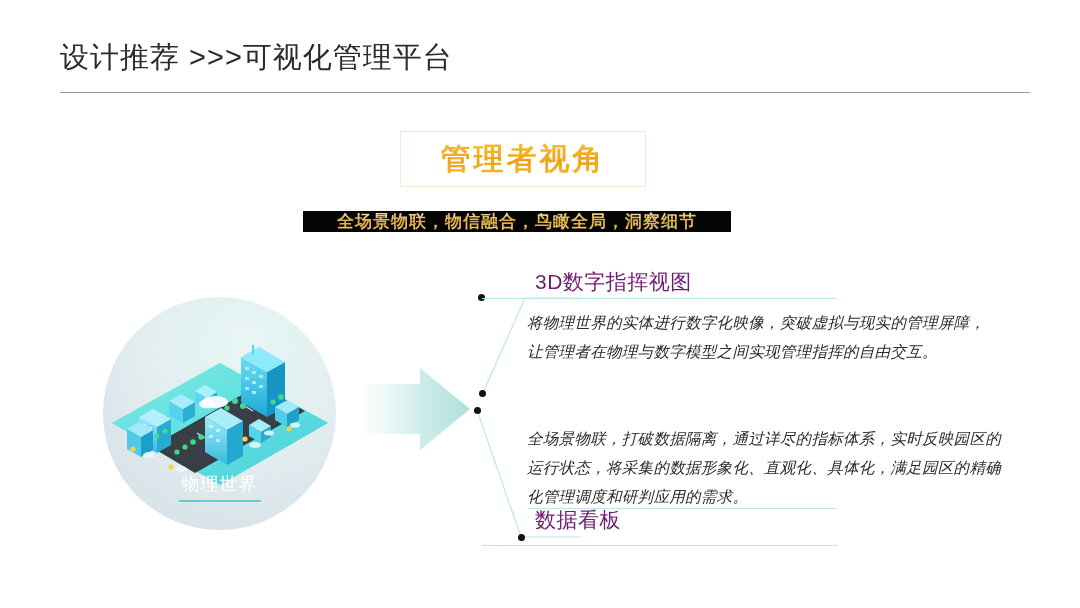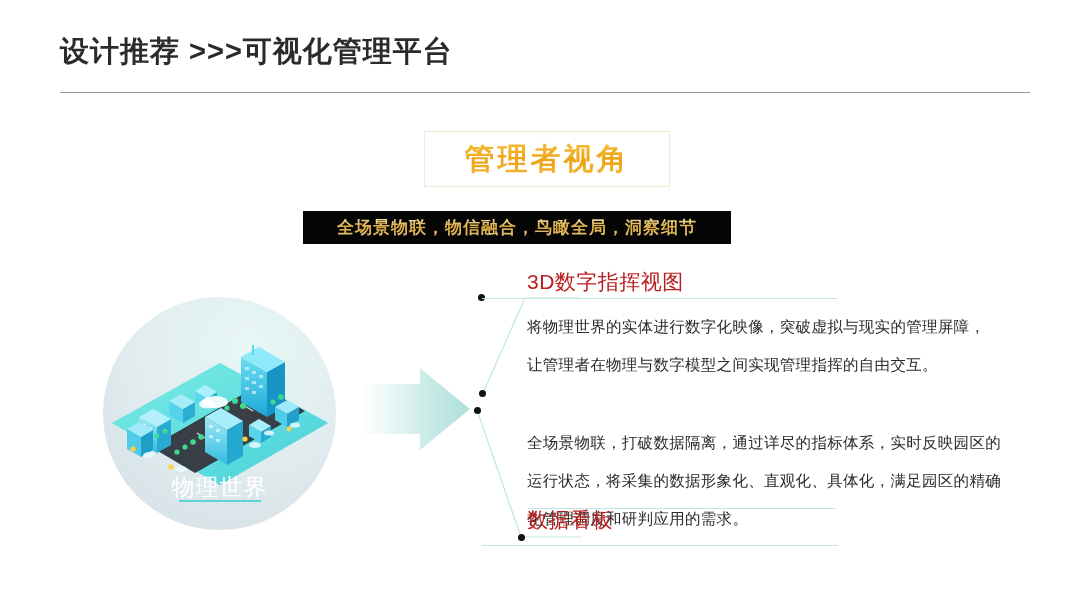--- a/index.html
+++ b/index.html
@@ -13,40 +13,40 @@
     position: relative;
     overflow: hidden;
     font-family: "Liberation Sans", "DejaVu Sans", sans-serif;
     color: #222;
   }
 
   
   .page-title {
     position: absolute;
     left: 60px;
-    top: 32px;
+    top: 38px;
     font-size: 29px;
     letter-spacing: 1px;
     color: #2b2b2b;
-    font-weight: 700;
+    font-weight: 400;
     white-space: nowrap;
   }
   .title-rule {
     position: absolute;
     left: 60px;
     top: 92px;
     width: 970px;
     height: 1px;
     background: #9a9a9a;
   }
 
   
   .heading-box {
     position: absolute;
-    left: 424px;
+    left: 400px;
     top: 131px;
     width: 246px;
     height: 56px;
     border: 1px solid #f2ead2;
     box-sizing: border-box;
     display: flex;
     align-items: center;
     justify-content: center;
   }
   .heading-text {
@@ -60,21 +60,21 @@
     -webkit-text-fill-color: transparent;
     white-space: nowrap;
   }
 
   
   .banner {
     position: absolute;
     left: 303px;
     top: 211px;
     width: 428px;
-    height: 33px;
+    height: 21px;
     background: #050505;
     display: flex;
     align-items: center;
     justify-content: center;
   }
   .banner-text {
     font-size: 17px;
     font-weight: bold;
     letter-spacing: 1px;
     color: #e8c06a;
@@ -95,21 +95,21 @@
     border-radius: 50%;
     background:
       radial-gradient(circle at 62% 22%, #e8f6f4 0%, #e2eef0 42%, #dbe6ea 70%, #d6e0e6 100%);
   }
   .circle-label {
     position: absolute;
     left: 0;
     right: 0;
     top: 175px;
     text-align: center;
-    font-size: 23px;
+    font-size: 18px;
     color: #ffffff;
     letter-spacing: 1px;
   }
   .circle-label-rule {
     position: absolute;
     left: 50%;
     transform: translateX(-50%);
     top: 203px;
     width: 82px;
     height: 2px;
@@ -138,42 +138,44 @@
     left: 455px;
     top: 265px;
     width: 130px;
     height: 290px;
   }
 
   
   .block-title {
     position: absolute;
     font-size: 21px;
-    color: #b91c1c;
+    color: #701a75;
     letter-spacing: 0.5px;
     white-space: nowrap;
+    margin-left: 8px;
   }
   .title-3d { left: 527px; top: 268px; }
   .title-dash { left: 527px; top: 506px; }
 
   .hl-rule {
     position: absolute;
     height: 1px;
     background: #bfe6e6;
   }
   .rule-3d   { left: 482px; top: 298px; width: 355px; }
   .rule-dash-top { left: 528px; top: 508px; width: 308px; }
   .rule-dash-bot { left: 482px; top: 545px; width: 356px; }
 
   .body-text {
     position: absolute;
     font-size: 15.5px;
-    line-height: 38px;
+    line-height: 29px;
     color: #2a2a2a;
     letter-spacing: 0.3px;
+    font-style: italic;
   }
   .para-1 { left: 527px; top: 308px; width: 470px; }
   .para-2 { left: 527px; top: 424px; width: 474px; }
 
   .dot {
     position: absolute;
     width: 7px;
     height: 7px;
     border-radius: 50%;
     background: #111;

